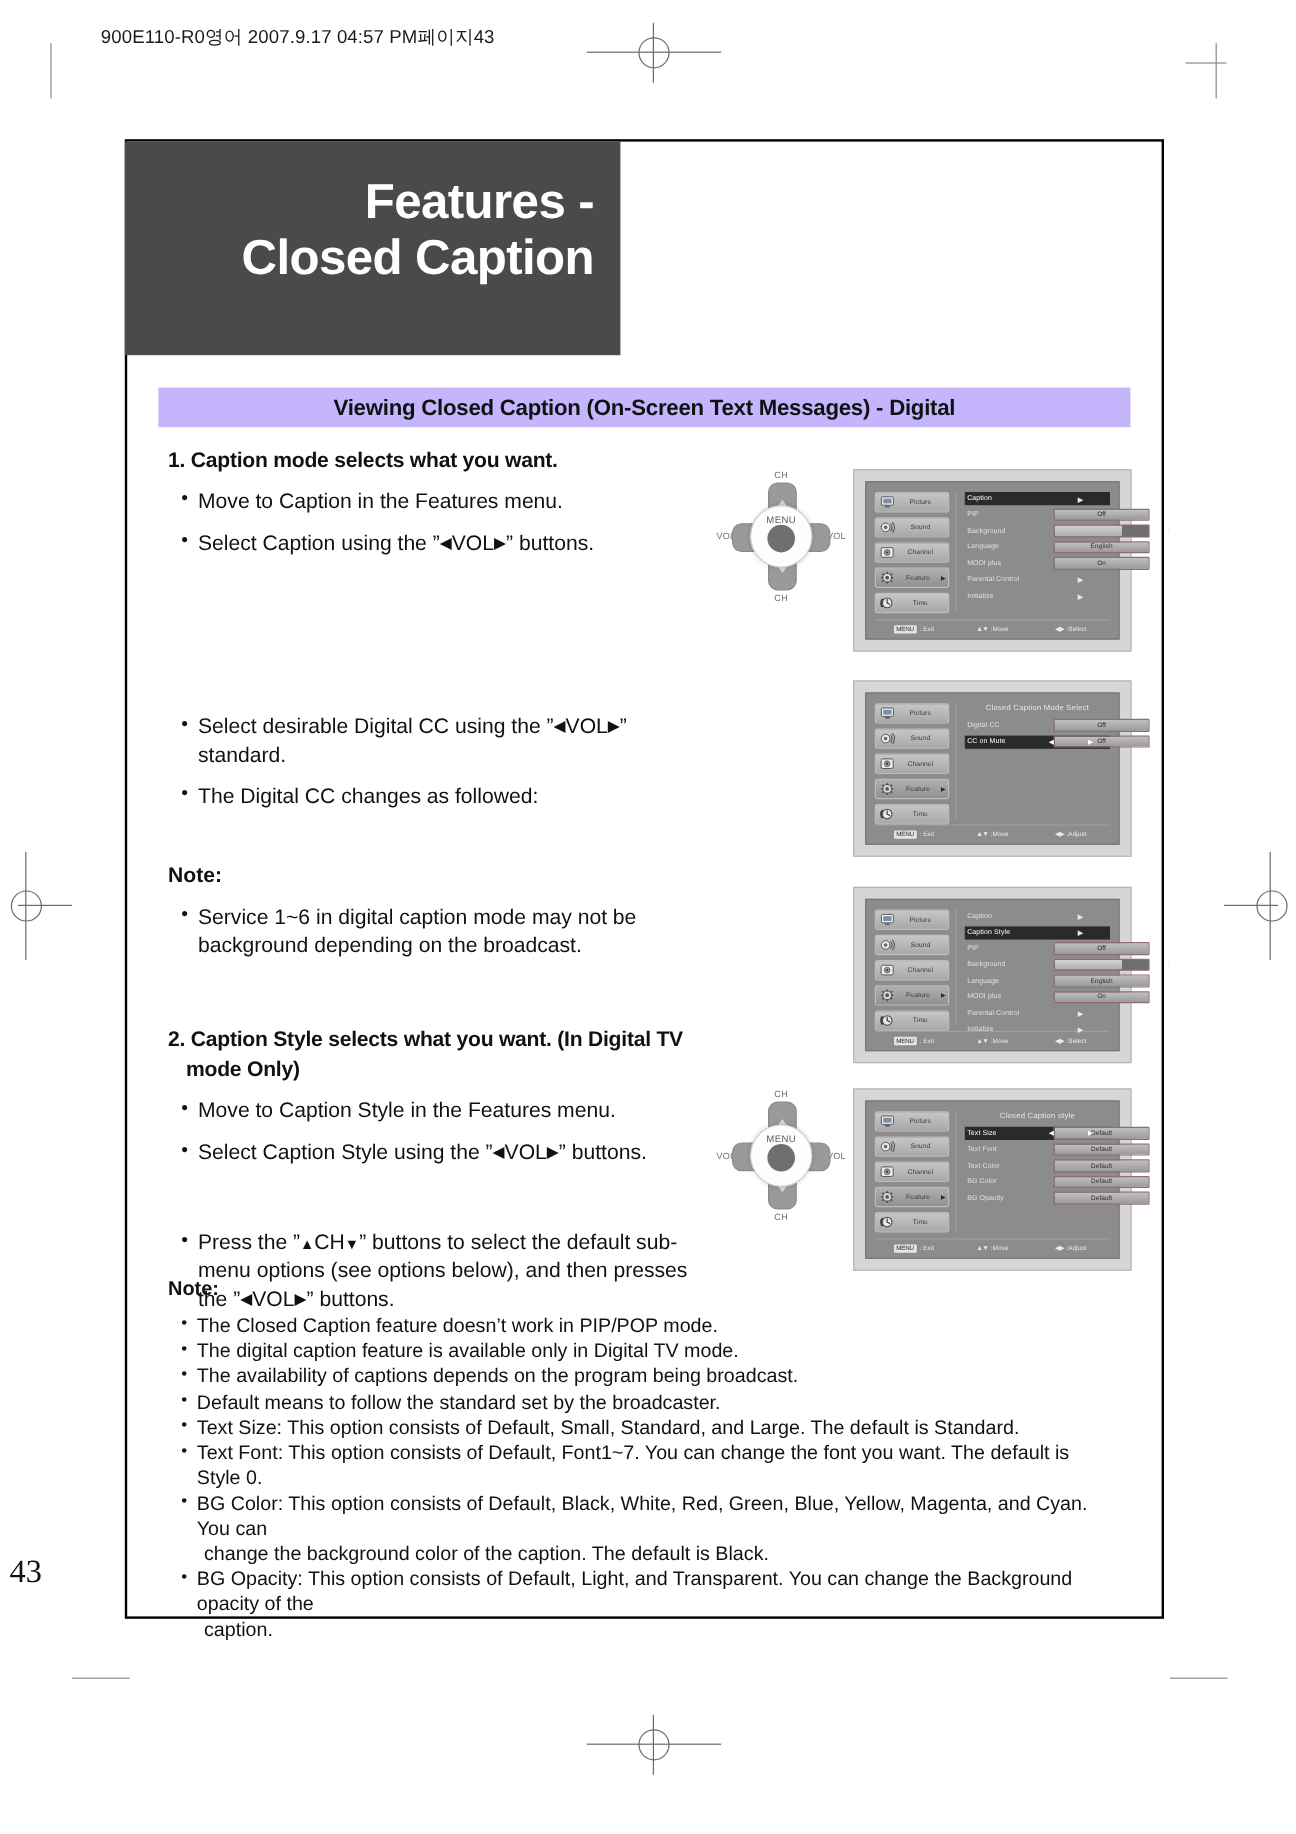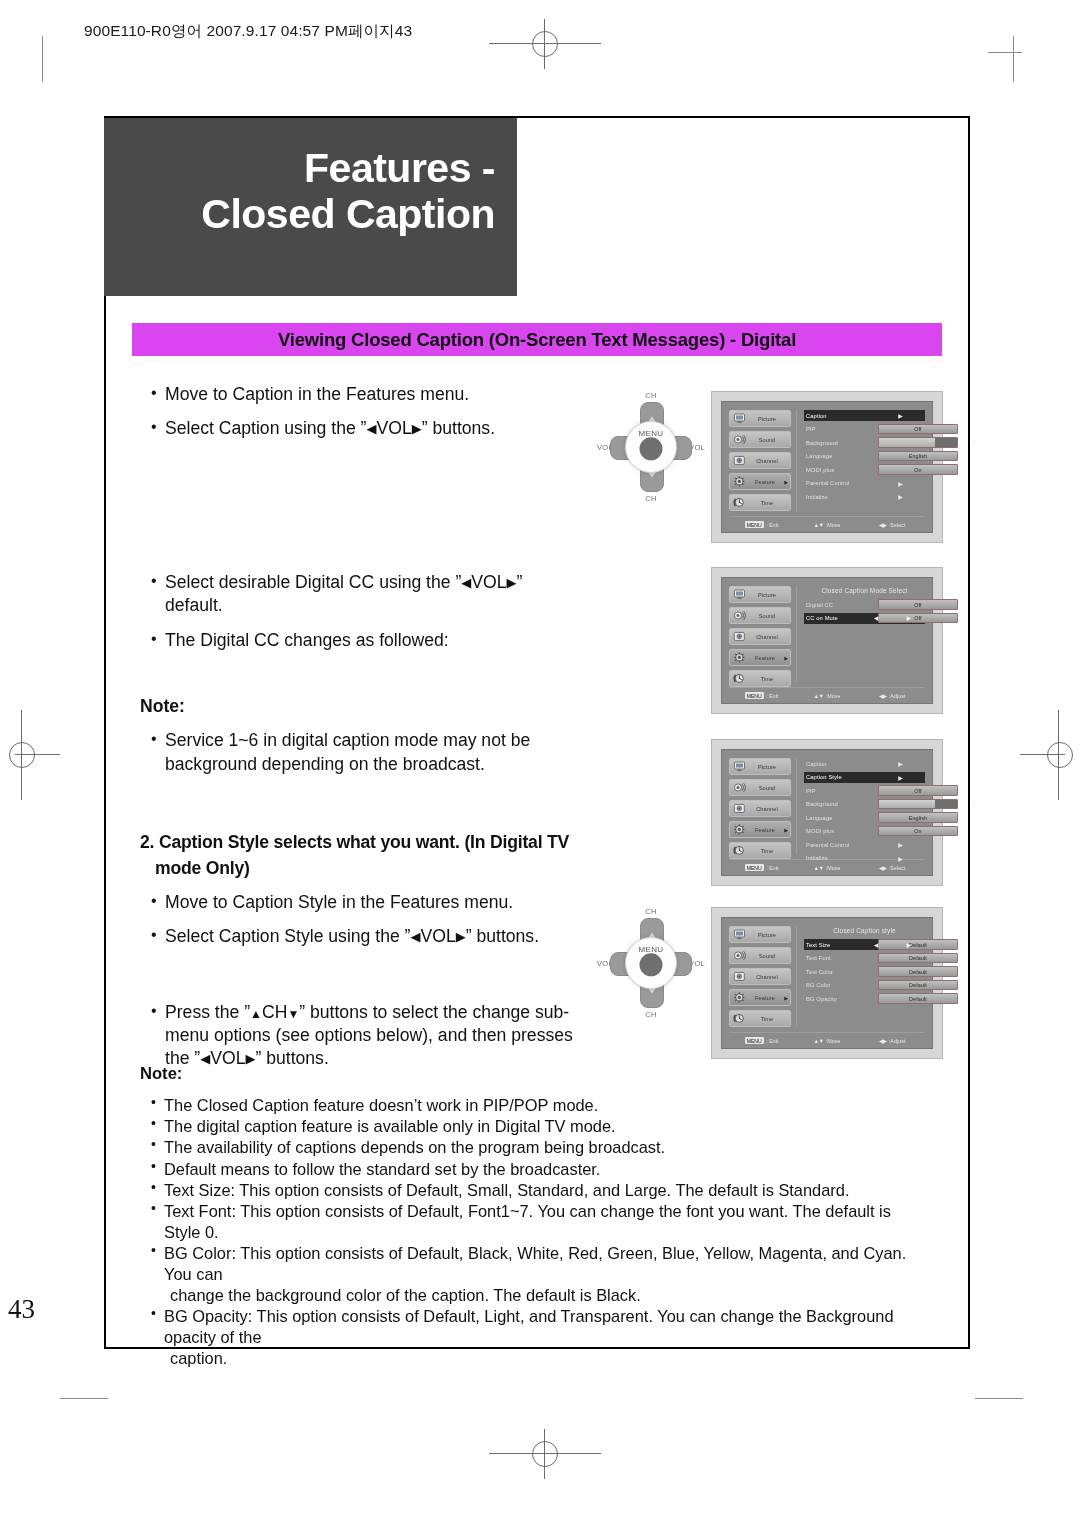--- a/index.html
+++ b/index.html
@@ -79,21 +79,21 @@
     line-height:1.12;
     letter-spacing:-0.5px;
     font-family:"Liberation Sans", sans-serif;
   }
   .chapter .l2{display:block;}
 
   
   .banner{
     position:absolute;left:132px;top:323px;
     width:810px;height:33px;
-    background:#d946ef;
+    background:#c4b5fd;
   }
   .banner span{
     display:block;text-align:center;
     font-size:18.5px;font-weight:bold;
     line-height:33px;
     letter-spacing:-0.2px;
     color:#111;
   }
 
   
@@ -322,34 +322,35 @@
     <span class="l2">Closed Caption</span>
   </h1>
 </div>
 
 <div class="banner">
   <span>Viewing Closed Caption (On-Screen Text Messages) - Digital</span>
 </div>
 
 <div class="col">
 
+  <p class="hd">1. Caption mode selects what you want.</p>
 
   <p class="bullet">
     <span>Move to Caption in the Features menu.</span>
   </p>
 
   <p class="bullet">
     <span>Select Caption using the ”</span><span class="nw"><span class="tri">◀</span><span>VOL</span><span class="tri">▶</span></span><span>” buttons.</span>
   </p>
 
   <div class="gap-a"></div>
 
   <p class="bullet">
     <span>Select desirable Digital CC using the ”</span><span class="nw"><span class="tri">◀</span><span>VOL</span><span class="tri">▶</span></span><span>”</span>
-    <span style="display:block;">default.</span>
+    <span style="display:block;">standard.</span>
   </p>
 
   <p class="bullet">The Digital CC changes as followed:</p>
 
   <div class="gap-b"></div>
 
   <p class="note-hd">Note:</p>
   <p class="bullet">
     <span>Service 1~6 in digital caption mode may not be</span>
     <span style="display:block;">background depending on the broadcast.</span>
@@ -362,21 +363,21 @@
 
   <p class="bullet">Move to Caption Style in the Features menu.</p>
 
   <p class="bullet">
     <span>Select Caption Style using the ”</span><span class="nw"><span class="tri">◀</span><span>VOL</span><span class="tri">▶</span></span><span>” buttons.</span>
   </p>
 
   <div class="gap-d"></div>
 
   <p class="bullet">
-    <span>Press the ”</span><span class="nw"><span class="tri-u">▲</span><span>CH</span><span class="tri-u">▼</span></span><span>” buttons to select the change sub-</span>
+    <span>Press the ”</span><span class="nw"><span class="tri-u">▲</span><span>CH</span><span class="tri-u">▼</span></span><span>” buttons to select the default sub-</span>
     <span style="display:block;">menu options (see options below), and then presses</span>
     <span style="display:block;">
       <span>the ”</span><span class="nw"><span class="tri">◀</span><span>VOL</span><span class="tri">▶</span></span><span>” buttons.</span>
     </span>
   </p>
 </div>
 
 <div class="notes">
   <p class="note-hd">Note:</p>
   <ul id="notes-list">

